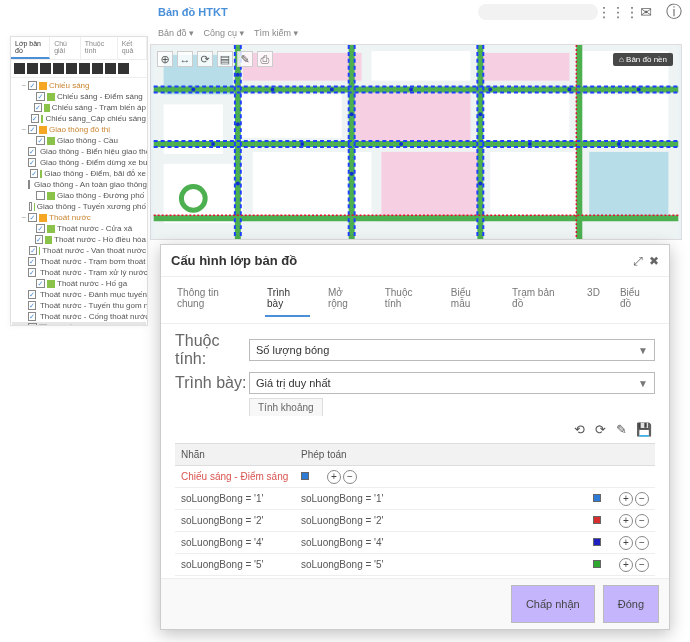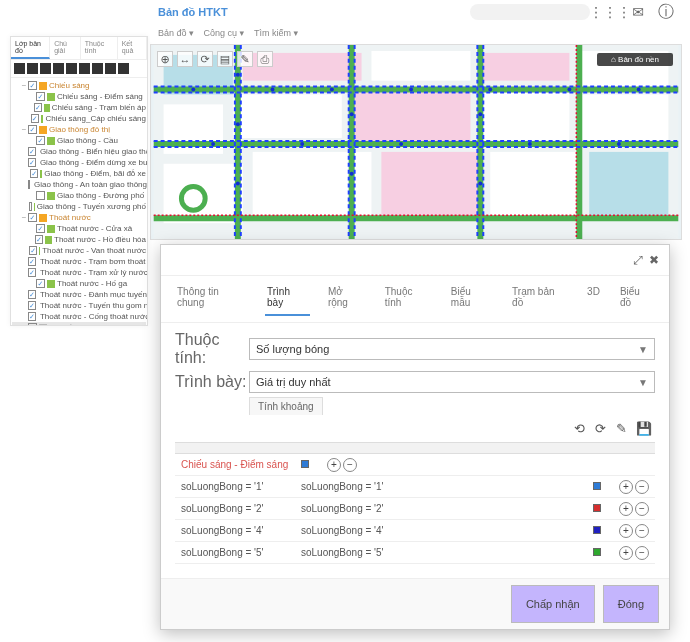--- a/index.html
+++ b/index.html
@@ -1,17 +1,17 @@
 <!DOCTYPE html>
 <html><head>
 <meta charset="utf-8">
 <style>
 *{box-sizing:border-box;margin:0;padding:0;font-family:Arial,sans-serif}
 body{background:#fff;width:690px;height:642px;position:relative;overflow:hidden;font-size:10px;color:#555}
-.top-header{position:absolute;left:150px;right:8px;top:0;height:24px;display:flex;align-items:center;padding:0 8px;z-index:5}
+.top-header{position:absolute;left:150px;right:0;top:0;height:24px;display:flex;align-items:center;padding:0 8px;z-index:5}
 .top-header .title{color:#4a90d9;font-size:11px;font-weight:bold}
 .top-header .right{margin-left:auto;display:flex;align-items:center;gap:12px}
 .top-header .right .search-pill{width:120px;height:16px;border-radius:8px;background:#f2f2f2}
 .hdr-icon{width:16px;height:16px;display:inline-flex;align-items:center;justify-content:center;color:#666;font-size:14px}
 .sub-header{position:absolute;left:150px;right:8px;top:24px;height:18px;display:flex;align-items:center;gap:10px;padding:0 8px;z-index:5;background:#fff}
 .sub-header span{color:#888;font-size:9px}
 .sidebar{position:absolute;left:10px;top:36px;width:138px;height:290px;background:#fff;border:1px solid #e0e0e0;font-size:8px;overflow:hidden;box-shadow:0 0 6px rgba(0,0,0,.05);z-index:4}
 .sidebar .tabs{display:flex;border-bottom:1px solid #eee;font-size:7px;color:#888}
 .sidebar .tabs div{padding:3px 4px;border-right:1px solid #eee}
 .sidebar .tabs .active{color:#333;border-bottom:2px solid #4a90d9}
@@ -23,21 +23,21 @@
 .tree-item .chk{width:9px;height:9px;border:1px solid #888;margin-right:2px;display:inline-flex;align-items:center;justify-content:center;font-size:7px;color:#4a90d9}
 .tree-item .ico{width:8px;height:8px;margin-right:2px;display:inline-block}
 .tree-item.group>.label{color:#c9842f;font-weight:normal}
 .tree-item.selected{background:#e6e6e6}
 .tree-item.d1{padding-left:8px}
 .tree-item.d2{padding-left:16px}
 .map{position:absolute;left:150px;top:44px;right:8px;height:196px;background:#eaf2f5;border:1px solid #ddd;z-index:2;overflow:hidden}
 .map svg{width:100%;height:100%}
 .map-top-left{position:absolute;left:6px;top:6px;display:flex;gap:4px;z-index:3}
 .map-top-left .mbtn{width:16px;height:16px;background:rgba(255,255,255,.8);border:1px solid #ccc;font-size:11px;display:flex;align-items:center;justify-content:center;color:#555}
-.map-badge{position:absolute;right:8px;top:8px;background:rgba(40,40,40,.85);color:#fff;font-size:8px;padding:2px 14px;border-radius:2px;z-index:3}
+.map-badge{position:absolute;right:8px;top:8px;background:rgba(40,40,40,.85);color:#fff;font-size:8px;padding:2px 6px;border-radius:2px;z-index:3}
 .dialog{position:absolute;left:160px;top:244px;right:20px;bottom:12px;background:#fff;border:1px solid #ccc;box-shadow:0 4px 16px rgba(0,0,0,.25);z-index:10;display:flex;flex-direction:column;font-size:11px}
 .dlg-hdr{display:flex;align-items:center;padding:8px 10px;border-bottom:1px solid #eee}
 .dlg-hdr .ttl{font-weight:bold;font-size:13px;color:#333}
 .dlg-hdr .ctrls{margin-left:auto;display:flex;gap:6px;color:#666;font-size:12px}
 .dlg-hdr .ctrls span{cursor:pointer}
 .dlg-tabs{display:flex;gap:16px;padding:6px 14px;border-bottom:1px solid #eee;font-size:10px;color:#777}
 .dlg-tabs .tab{padding:4px 2px 6px}
 .dlg-tabs .tab.active{color:#333;border-bottom:2px solid #4a90d9}
 .dlg-body{flex:1;padding:8px 14px;overflow:hidden;display:flex;flex-direction:column}
 .form-row{display:flex;align-items:center;margin-bottom:4px}
@@ -318,20 +318,21 @@
     <span class="mbtn">⟳</span>
     <span class="mbtn">▤</span>
     <span class="mbtn">✎</span>
     <span class="mbtn">⎙</span>
   </div>
   <div class="map-badge">⌂ Bản đồ nền</div>
 </div>
 
 <div class="dialog">
   <div class="dlg-hdr">
+    <span class="ttl">Cấu hình lớp bản đồ</span>
     <div class="ctrls">
       <span>⤢</span>
       <span>✖</span>
     </div>
   </div>
   <div class="dlg-tabs" id="dlg-tabs">
       <span class="tab">Thông tin chung</span>
       <span class="tab active">Trình bày</span>
       <span class="tab">Mở rộng</span>
       <span class="tab">Thuộc tính</span>
@@ -359,20 +360,22 @@
       <span>Tính khoảng</span>
     </div>
     <div class="icon-bar">
       <span>⟲</span>
       <span>⟳</span>
       <span>✎</span>
       <span>💾</span>
     </div>
     <div class="table">
       <div class="th">
+        <div class="col-l">Nhãn</div>
+        <div class="col-o">Phép toán</div>
         <div class="col-s"></div>
           <div class="col-a"></div>
       </div>
       <div id="tbody">
           <div class="tr first">
             <div class="col-l">Chiếu sáng - Điểm sáng</div>
             <div class="col-s"><span class="swatch" style="background:#2e7bd6"></span></div>
             <div class="col-a"><span class="ab">+</span><span class="ab">−</span></div>
           </div>
           <div class="tr">

